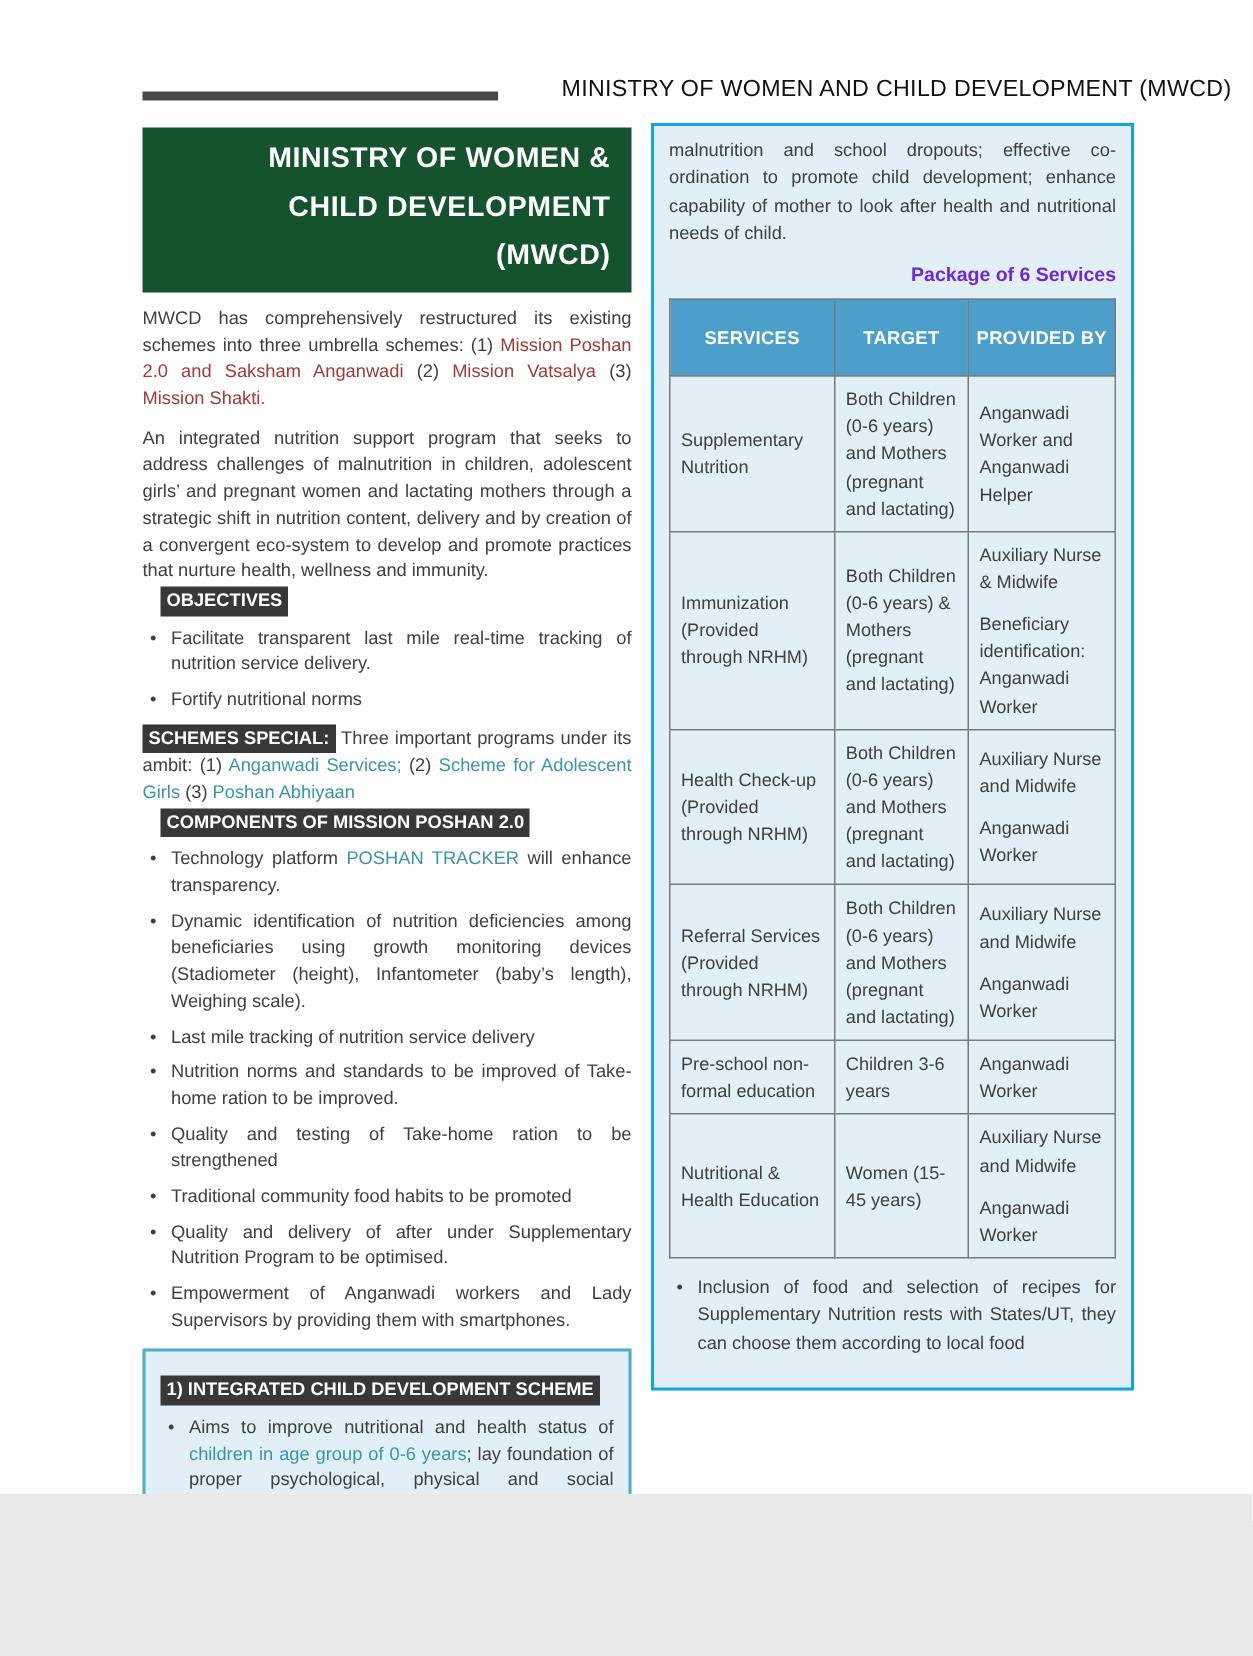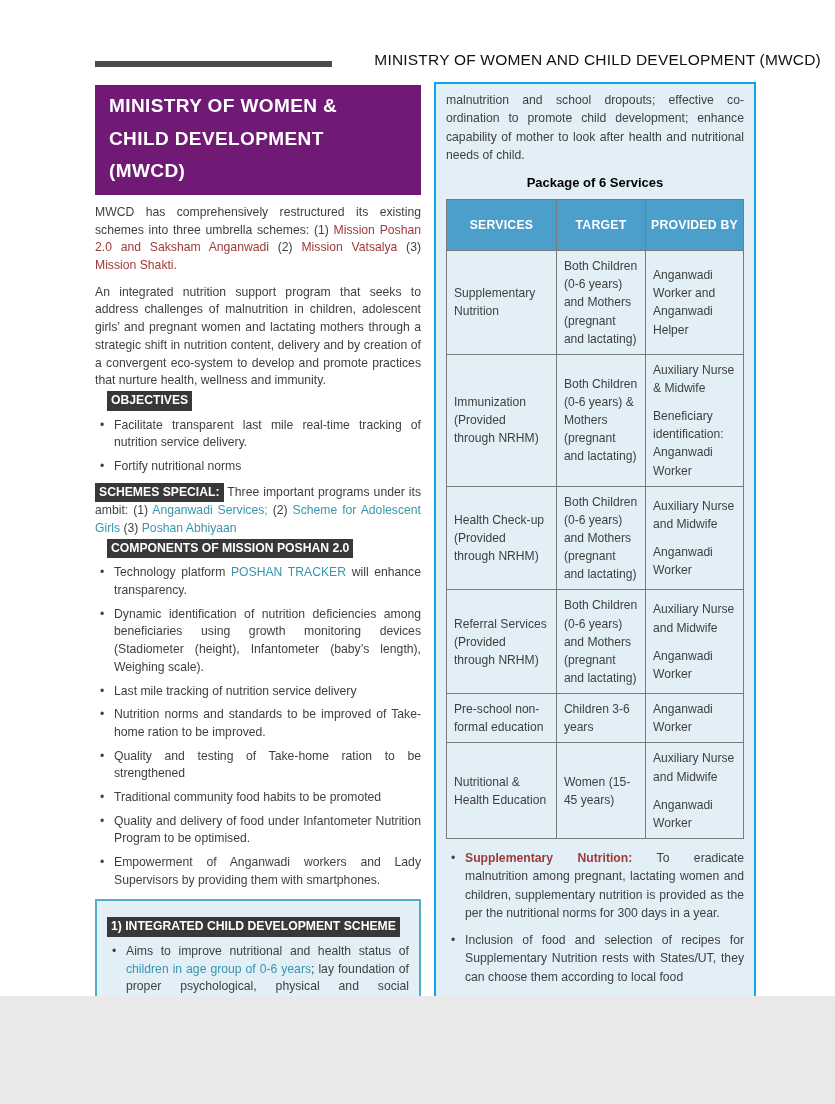--- a/index.html
+++ b/index.html
@@ -8,37 +8,37 @@
     position:relative; width:835px; height:996px; background:#ffffff;
     font-family:"Liberation Sans", sans-serif; color:#3f3f3f; overflow:hidden;
     margin:0 auto;
   }
   
   .top-bar { position:absolute; left:95px; top:61px; width:237px; height:6px; background:#4a4a4a; }
   .doc-title { position:absolute; right:14px; top:51px; font-size:15.5px; color:#111; letter-spacing:0.2px; }
 
   
   .col-left { position:absolute; left:95px; top:85px; width:326px; font-size:12.2px; line-height:1.45; text-align:justify; }
-  .title-box { background:#701a75; color:#fff; font-weight:bold; font-size:19px; line-height:1.72; letter-spacing:0.4px; padding:5px 14px 7px; text-align:left; }
+  .title-box { background:#14532d; color:#fff; font-weight:bold; font-size:19px; line-height:1.72; letter-spacing:0.4px; padding:5px 14px 7px; text-align:right; }
   .para { margin-top:9px; }
   .red  { color:#9E3A38; }
   .teal { color:#3796AC; }
   .dark-label { background:#383838; color:#fff; font-weight:bold; padding:1px 4px; display:inline-block; }
   .section-heading { font-size:15px; font-weight:bold; color:#141414; text-align:left; line-height:1.5; margin:10px 0 4px; letter-spacing:0.2px; }
   ul.bullets { list-style:none; margin:5px 0 7px; padding:0; }
   ul.bullets li { position:relative; padding-left:19px; margin:6px 0; }
   ul.bullets li::before { content:"\2022"; position:absolute; left:5px; top:0; color:#3f3f3f; }
   .label-line { margin-top:1px;padding-left:12px; }
   .icds-box { border:2px solid #4FAEC5; background:#E2EFF6; padding:16px 10px 8px; margin-top:10px; }
   .icds-box ul.bullets { margin-bottom:0; }
 
   
   .panel { position:absolute; left:434px; top:82px; width:322px; border:2px solid #0ea5e9; background:#E2EFF6;
            padding:7px 10px 12px; font-size:12.2px; line-height:1.5; text-align:justify; }
-  .pkg-title { color:#000000; font-weight:bold; font-size:13px; margin:9px 0 6px; text-align:center; }
+  .pkg-title { color:#6d28d9; font-weight:bold; font-size:13px; margin:9px 0 6px; text-align:right; }
   table.services { width:100%; border-collapse:collapse; font-size:12.1px; line-height:1.5; text-align:left; }
   table.services th { background:#4C9FCB; color:#fff; font-weight:bold; text-align:center; padding:16px 3px; border:1px solid #7a7a7a; font-size:12.3px; letter-spacing:0.2px; }
   table.services td { border:1px solid #7a7a7a; padding:6px 7px; vertical-align:middle; }
   table.services col.c1 { width:37%; } table.services col.c2 { width:30%; } table.services col.c3 { width:33%; }
   td .p2 { margin-top:10px; }
   td div:empty { display:none; }
   .panel ul.bullets { margin-top:10px; }
   .panel ul.bullets li { margin:9px 0; }
 
   
@@ -78,21 +78,21 @@
     <p><span class="dark-label">SCHEMES SPECIAL:</span><span> Three important programs under its ambit: (1) </span><span class="teal">Anganwadi Services;</span><span> (2) </span><span class="teal">Scheme for Adolescent Girls</span><span> (3) </span><span class="teal">Poshan Abhiyaan</span></p>
 
     <div class="label-line"><span class="dark-label">COMPONENTS OF MISSION POSHAN 2.0</span></div>
     <ul class="bullets">
       <li><span>Technology platform </span><span class="teal">POSHAN TRACKER</span><span> will enhance transparency.</span></li>
       <li>Dynamic identification of nutrition deficiencies among beneficiaries using growth monitoring devices (Stadiometer (height), Infantometer (baby’s length), Weighing scale).</li>
       <li>Last mile tracking of nutrition service delivery</li>
       <li>Nutrition norms and standards to be improved of Take-home ration to be improved.</li>
       <li>Quality and testing of Take-home ration to be strengthened</li>
       <li>Traditional community food habits to be promoted</li>
-      <li>Quality and delivery of food under Infantometer Nutrition Program to be optimised.</li>
+      <li>Quality and delivery of after under Supplementary Nutrition Program to be optimised.</li>
       <li>Empowerment of Anganwadi workers and Lady Supervisors by providing them with smartphones.</li>
     </ul>
 
     <div class="icds-box">
       <div><span class="dark-label">1) INTEGRATED CHILD DEVELOPMENT SCHEME</span></div>
       <ul class="bullets">
         <li><span>Aims to improve nutritional and health status of </span><span class="teal">children in age group of 0-6 years</span><span>; lay foundation of proper psychological, physical and social development of child; Reduce mortality, morbidity,</span></li>
       </ul>
     </div>
   </div>
@@ -160,21 +160,20 @@
           <td>Women (15-45 years)</td>
           <td>
               <div class="p1">Auxiliary Nurse and Midwife</div>
               <div class="p2">Anganwadi Worker</div>
             </td>
         </tr>
       </tbody>
     </table>
 
     <ul class="bullets">
-      <li><span class="red fbold">Supplementary Nutrition:</span><span> To eradicate malnutrition among pregnant, lactating women and children, supplementary nutrition is provided as the per the nutritional norms for 300 days in a year.</span></li>
       <li>Inclusion of food and selection of recipes for Supplementary Nutrition rests with States/UT, they can choose them according to local food</li>
     </ul>
   </div>
 
   <div class="footer-bar"></div>
   <div class="page-num">3</div>
   <div class="footer-text"><span class="brand">RAU'S IAS</span><span> FOCUS SPECIAL EDITIONS  |  PRELIMS COMPASS </span><span class="fbold">(C³CURATION) for CSE 2022</span></div>
 
 </div>
 

